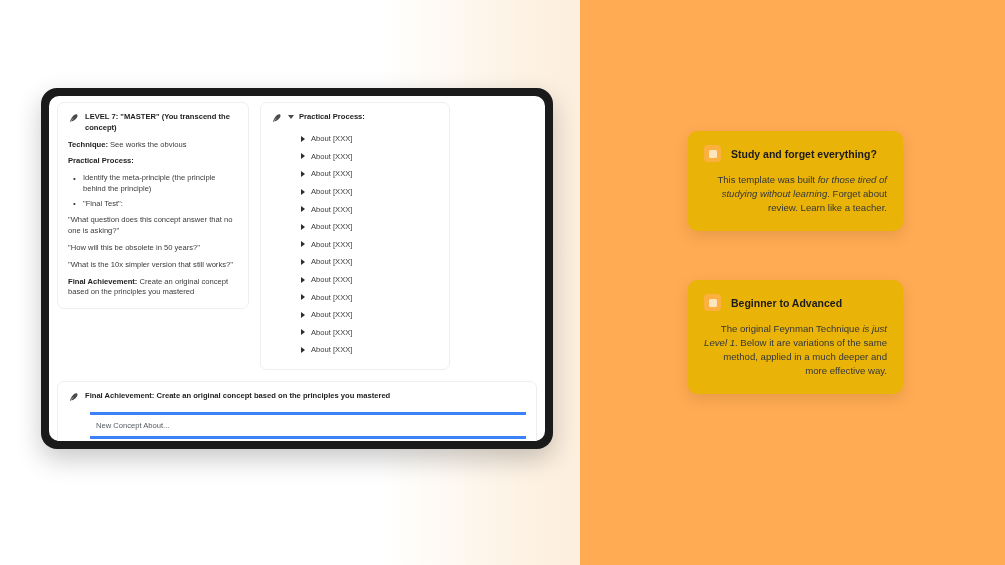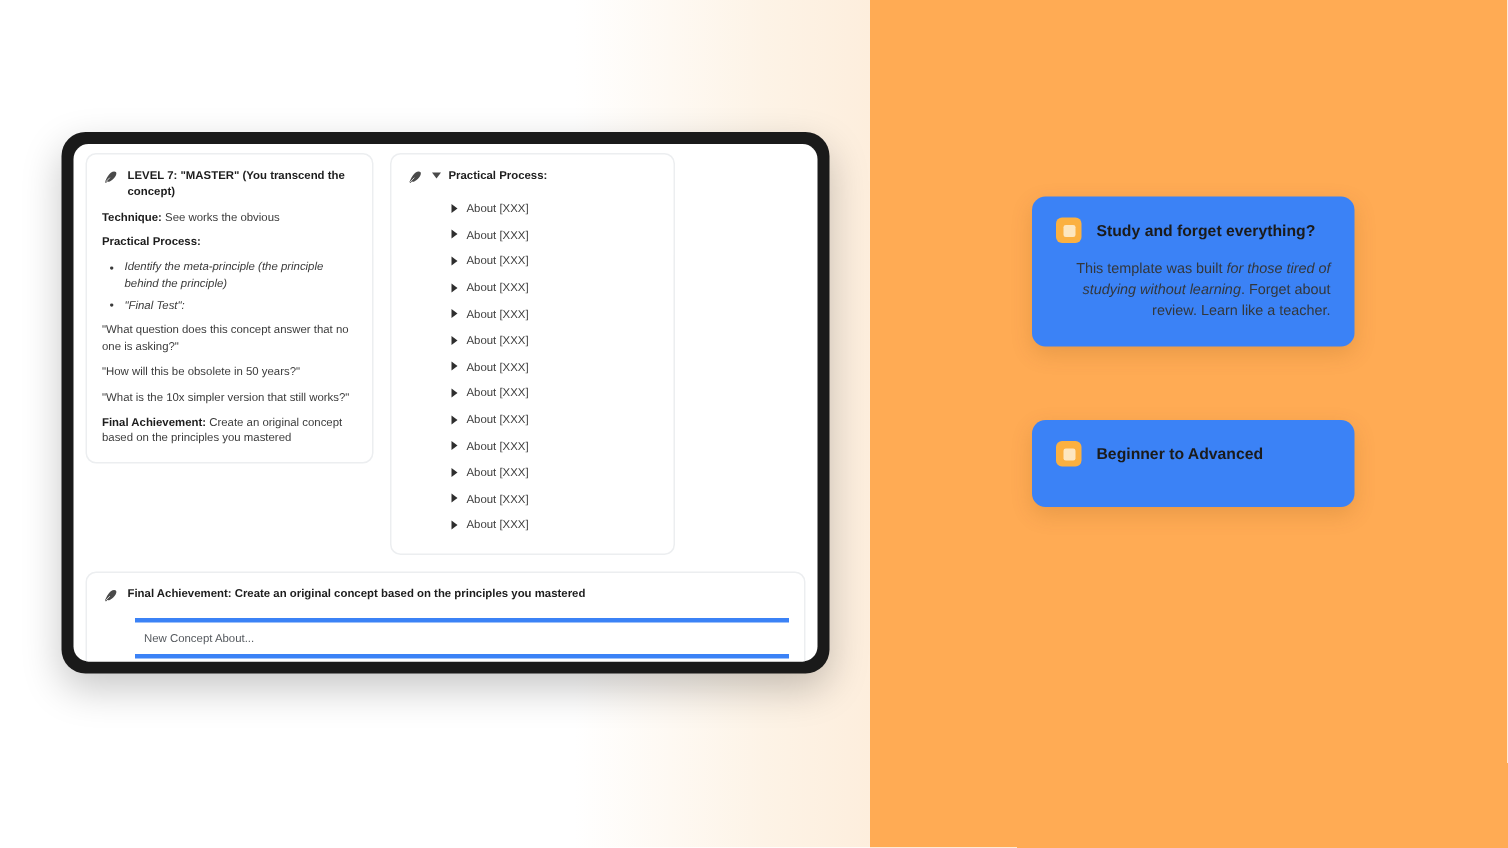--- a/index.html
+++ b/index.html
@@ -55,21 +55,21 @@
     flex: 0 0 11px;
     margin-top: 1px;
   }
   .row-head { display: flex; gap: 6px; align-items: flex-start; }
 
   .blk { font-size: 7.6px; color: #3a3a3a; line-height: 1.42; margin-bottom: 6px; }
   .blk:last-child { margin-bottom: 0; }
   .blk b { color: #1d1d1d; }
   .title-blk { font-size: 7.6px; font-weight: bold; color: #1d1d1d; line-height: 1.42; }
 
-  ul.bullets { list-style: none; margin: 0 0 6px 0; padding: 0; font-style: italic; }
+  ul.bullets { list-style: none; margin: 0 0 6px 0; padding: 0; }
   ul.bullets li {
     font-size: 7.6px; color: #3a3a3a; line-height: 1.42;
     padding-left: 15px; position: relative; margin-bottom: 4px;
   }
   ul.bullets li::before {
     content: "•"; position: absolute; left: 5px; top: -0.5px; color: #3a3a3a; font-size: 8px;
   }
 
   
   .toggle-head {
@@ -110,21 +110,21 @@
   .concept-row {
     border-top: 3px solid #3b82f6;
     font-size: 7.6px; color: #55595e;
     padding: 6px 0 6px 6px;
   }
 
   
   .info-card {
     position: absolute;
     left: 688px; width: 215px;
-    background: #3b82f6;
+    background: #eab308;
     border-radius: 9px;
     padding: 14px 16px 16px 16px;
     box-shadow: 0 5px 14px rgba(120,70,10,0.17);
   }
   #info-card-1 { top: 131px; }
   #info-card-2 { top: 280px; }
   .info-head { display: flex; align-items: center; gap: 10px; margin-bottom: 11px; }
   .sq-icon {
     width: 17px; height: 17px; flex: 0 0 17px;
     background: #fbb040; border-radius: 4px;
@@ -279,13 +279,14 @@
   <div class="info-body" id="info-body-1"><span>This template was built </span><i>for those tired of studying without learning</i><span>. Forget about review. Learn like a teacher.</span></div>
 </div>
 
 <div class="info-card" id="info-card-2">
   <div class="info-head">
     <span class="sq-icon">
         <i></i>
       </span>
     <span class="info-title">Beginner to Advanced</span>
   </div>
+  <div class="info-body" id="info-body-2"><span>The original Feynman Technique </span><i>is just Level 1</i><span>. Below it are variations of the same method, applied in a much deeper and more effective way.</span></div>
 </div>
 
 </body></html>

